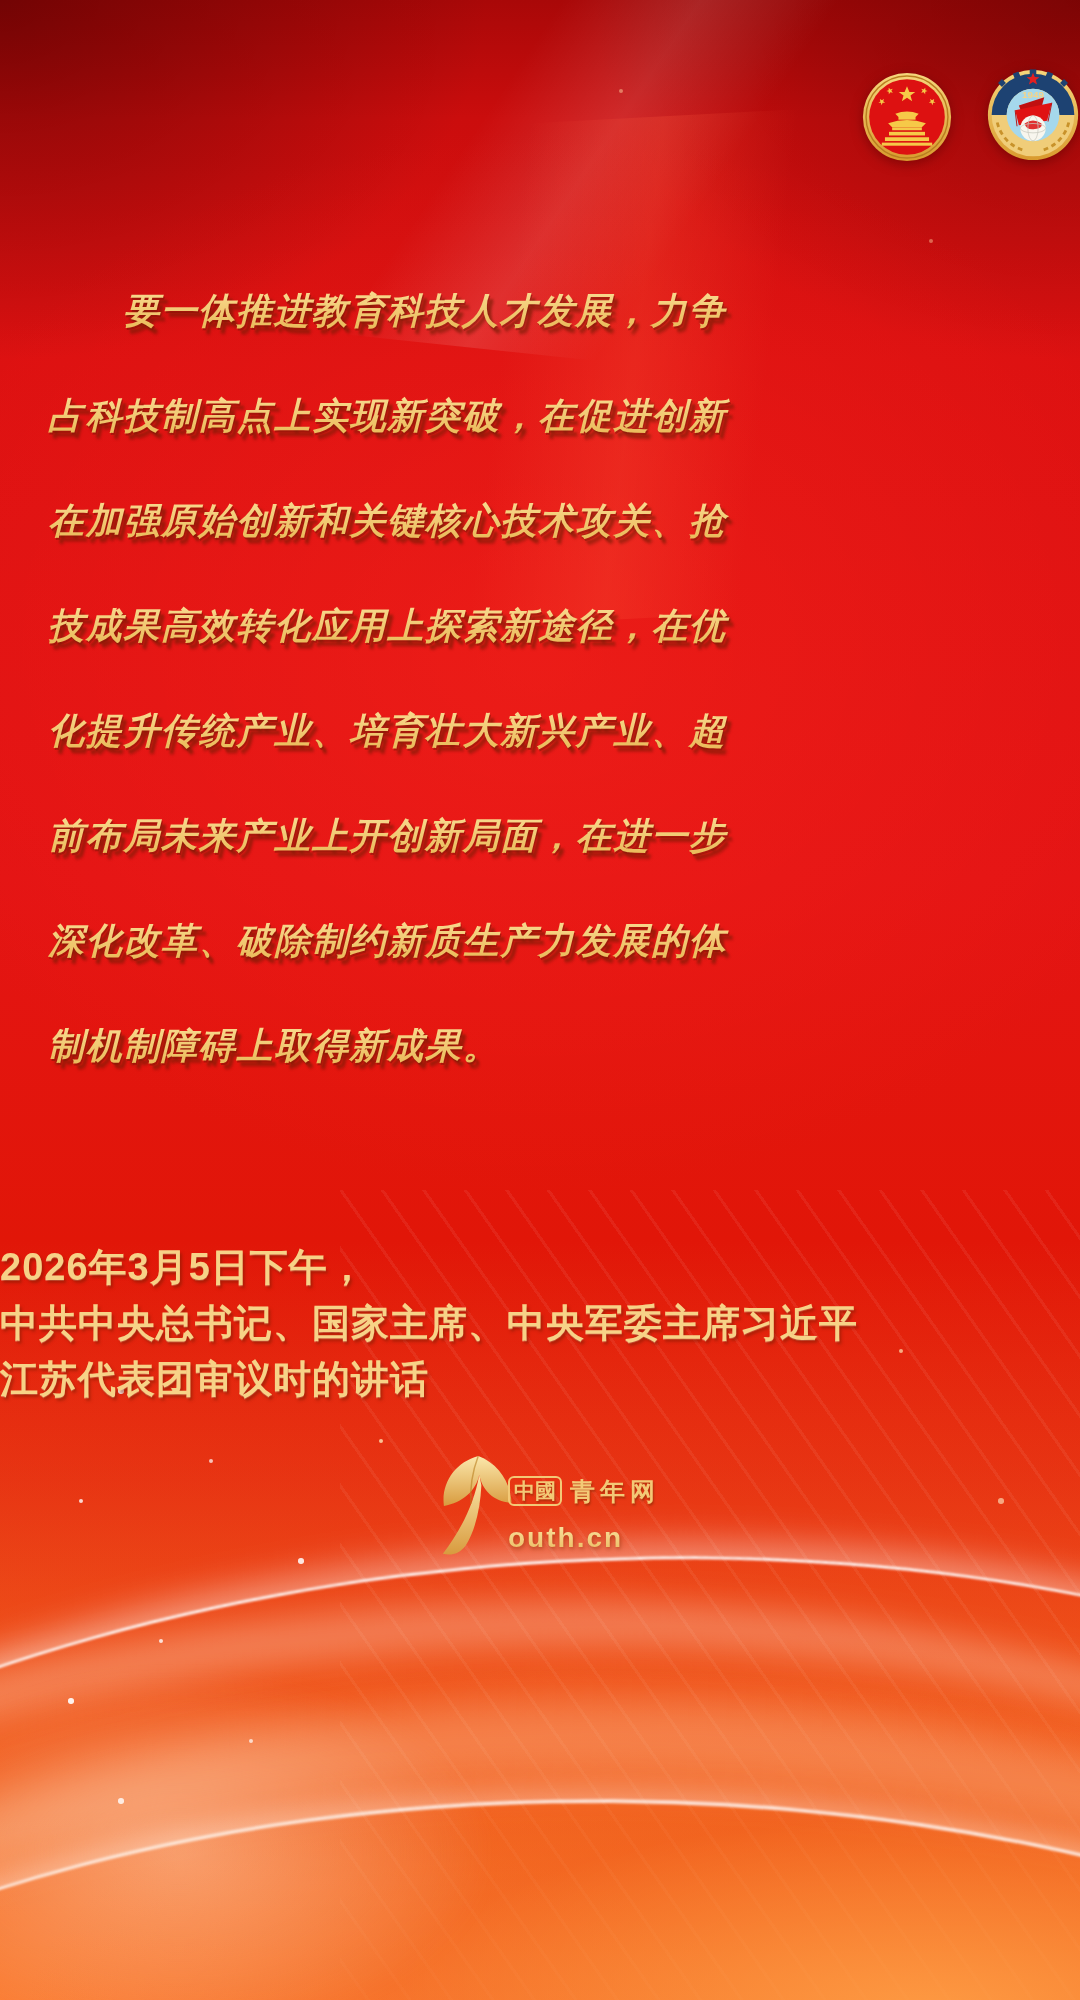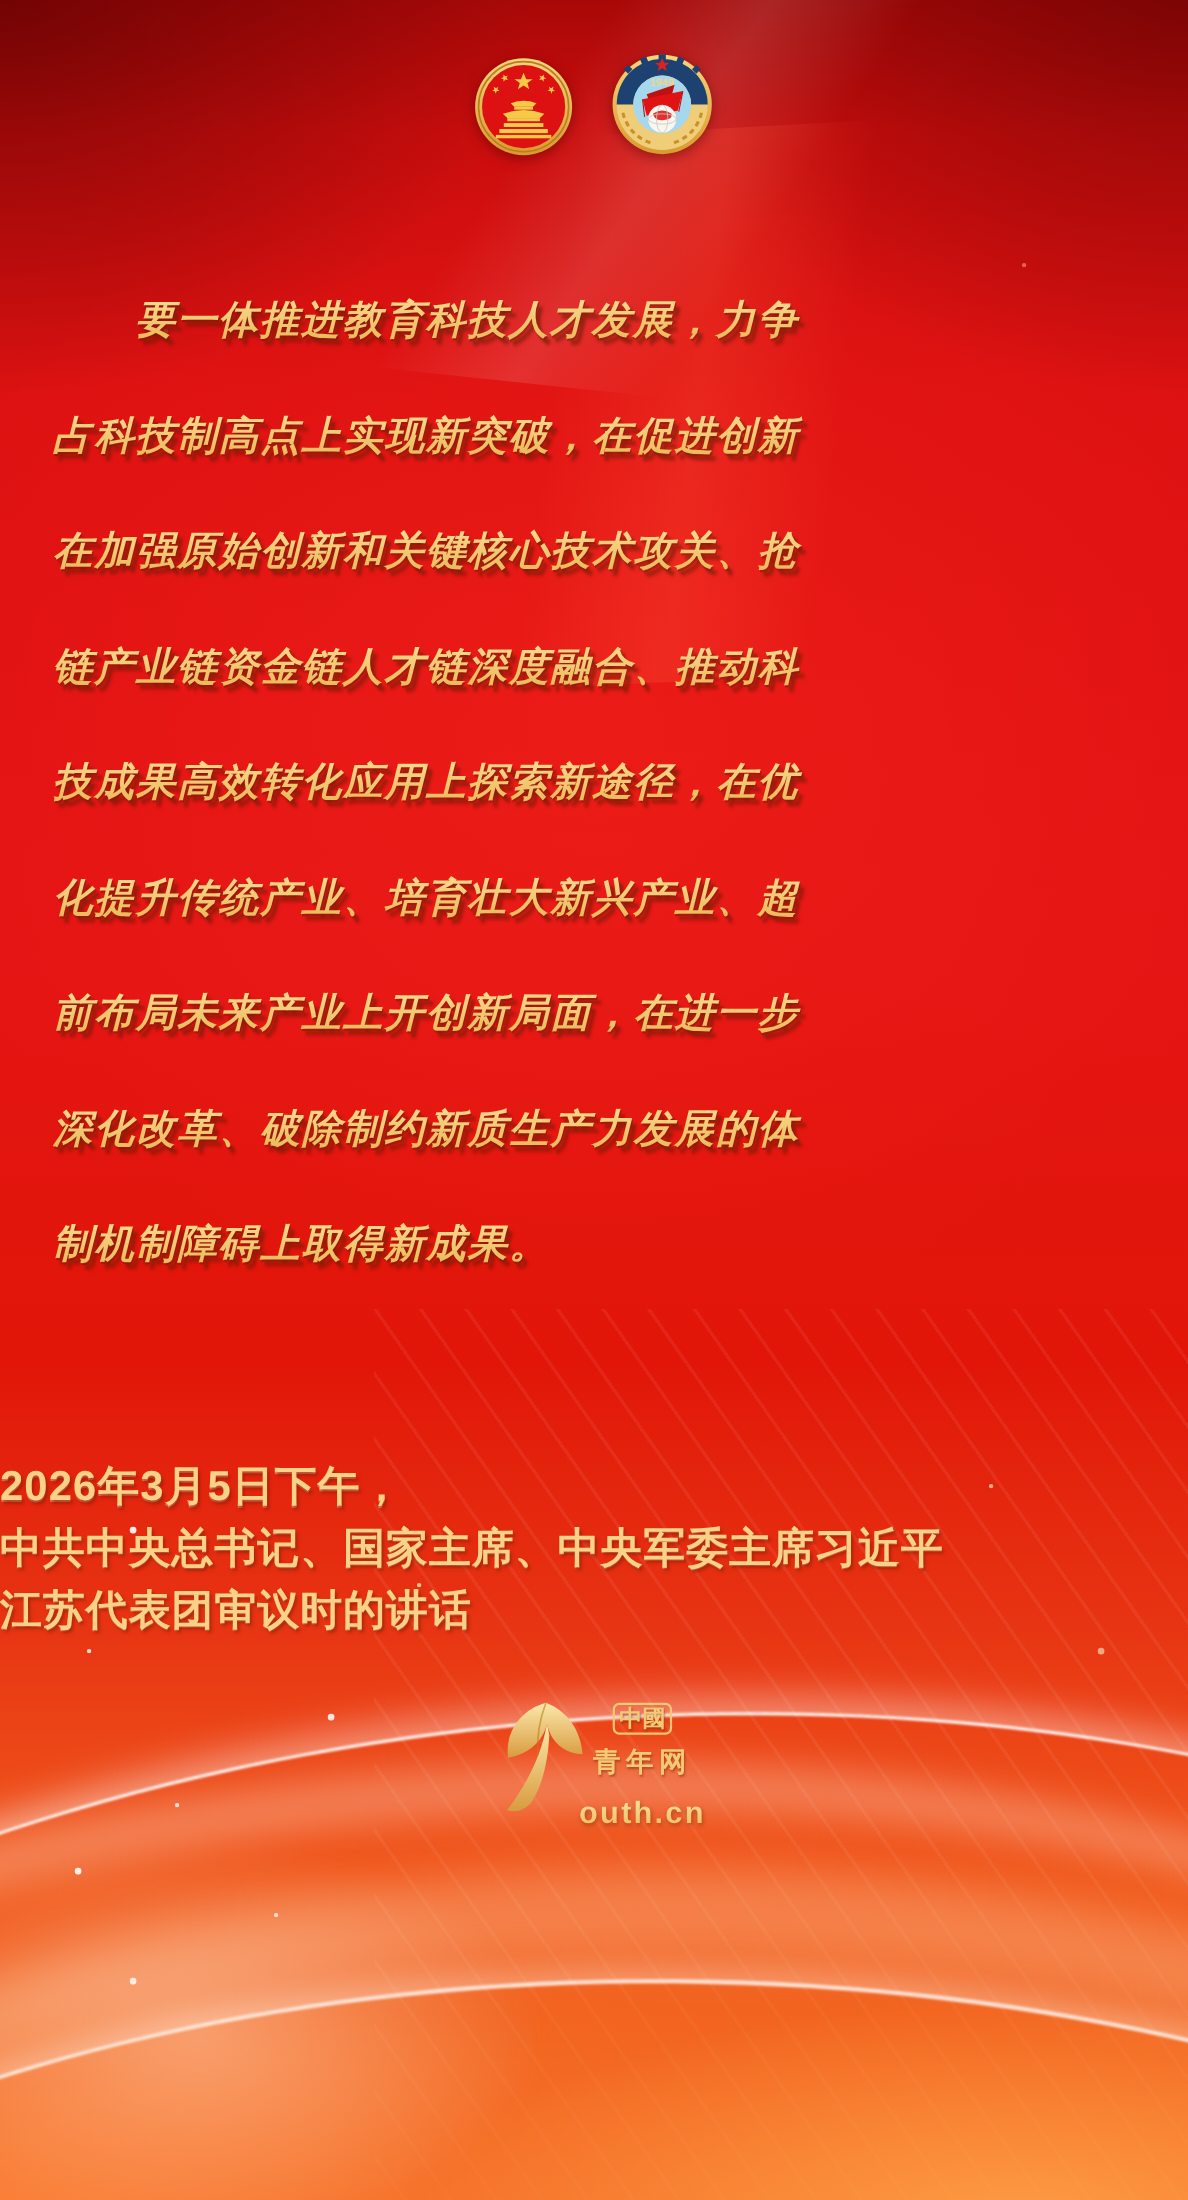--- a/index.html
+++ b/index.html
@@ -41,39 +41,39 @@
   .sparkles{left:0;top:0;width:2px;height:2px;border-radius:50%;background:transparent;
     box-shadow:
       120px 1390px 0 2px rgba(255,255,255,.9), 80px 1500px 0 1px rgba(255,255,255,.8),
       210px 1460px 0 1px rgba(255,255,255,.7), 300px 1560px 0 2px rgba(255,255,255,.85),
       160px 1640px 0 1px rgba(255,255,255,.8), 70px 1700px 0 2px rgba(255,255,255,.9),
       250px 1740px 0 1px rgba(255,255,255,.7), 120px 1800px 0 2px rgba(255,255,255,.8),
       380px 1440px 0 1px rgba(255,230,180,.8), 900px 1350px 0 1px rgba(255,230,180,.7),
       1000px 1500px 0 2px rgba(255,240,200,.6), 620px 90px 0 1px rgba(255,210,160,.5),
       930px 240px 0 1px rgba(255,210,160,.45), 150px 300px 0 1px rgba(255,200,150,.35);}
   
-  .emblems{position:relative;display:flex;justify-content:center;align-items:flex-end;gap:34px;padding-top:48px;}
+  .emblems{position:relative;display:flex;justify-content:flex-end;align-items:flex-end;gap:34px;padding-top:68px;}
   .emblems svg{filter:drop-shadow(0 3px 6px rgba(80,0,0,.5));}
   
   .quote{position:relative;margin:96px 46px 0 48px;}
   .qline{
     margin:0;font-size:36px;line-height:105px;font-weight:900;letter-spacing:1.7px;white-space:nowrap;
     background:linear-gradient(180deg,#fdeab0 0%,#f7d688 36%,#eaba59 68%,#f4d184 100%);
     -webkit-background-clip:text;background-clip:text;color:transparent;
     filter:drop-shadow(4px 5px 1px rgba(118,30,4,.55)) drop-shadow(1px 2px 0 rgba(90,20,0,.4));font-style:italic;}
   .qline.first{text-indent:2.08em;}
   
   .attribution{position:relative;margin-top:141px;}
   .aline{margin:0;font-size:38px;line-height:56px;font-weight:900;letter-spacing:1px;color:#f7d287;
     text-shadow:2px 3px 3px rgba(120,28,0,.5), 0 1px 0 rgba(255,245,210,.35);}
   
   .logo{position:relative;margin-top:42px;display:flex;justify-content:center;align-items:center;}
   .logo-text{display:flex;flex-direction:column;margin-left:-16px;margin-top:14px;}
   .brand-cn{display:flex;align-items:center;gap:8px;color:#f3c976;font-weight:900;
-    text-shadow:1px 2px 2px rgba(120,40,0,.5);flex-direction:column;}
+    text-shadow:1px 2px 2px rgba(120,40,0,.5);}
   .brand-seal{font-size:21px;border:2px solid #f3c976;border-radius:6px;padding:1px 4px;line-height:1.1;}
   .brand-rest{font-size:25px;letter-spacing:5px;font-family:"Liberation Serif","DejaVu Serif",serif;}
   .brand-en{font-size:28px;font-weight:700;letter-spacing:2px;margin-top:14px;
     background:linear-gradient(180deg,#fbe6a6,#eab95c);
     -webkit-background-clip:text;background-clip:text;color:transparent;
     filter:drop-shadow(1px 2px 2px rgba(120,40,0,.5));}
 </style>
 </head>
 <body>
 
@@ -147,21 +147,20 @@
       <ellipse cx="50" cy="64" rx="5.5" ry="13.5" fill="none" stroke="#c9c9bf" stroke-width="0.8"></ellipse>
       <path d="M12 58 A40 40 0 0 0 42 88" fill="none" stroke="#c8922a" stroke-width="3" stroke-dasharray="5 4"></path>
       <path d="M88 58 A40 40 0 0 1 58 88" fill="none" stroke="#c8922a" stroke-width="3" stroke-dasharray="5 4"></path>
     </svg>
   </header>
 
   <main class="quote">
     <p class="qline first">要一体推进教育科技人才发展，力争</p>
     <p class="qline">占科技制高点上实现新突破，在促进创新</p>
     <p class="qline">在加强原始创新和关键核心技术攻关、抢</p>
-    <p class="qline">链产业链资金链人才链深度融合、推动科</p>
     <p class="qline">技成果高效转化应用上探索新途径，在优</p>
     <p class="qline">化提升传统产业、培育壮大新兴产业、超</p>
     <p class="qline">前布局未来产业上开创新局面，在进一步</p>
     <p class="qline">深化改革、破除制约新质生产力发展的体</p>
     <p class="qline">制机制障碍上取得新成果。</p>
   </main>
 
   <section class="attribution">
     <p class="aline">2026年3月5日下午，</p>
     <p class="aline">中共中央总书记、国家主席、中央军委主席习近平</p>

